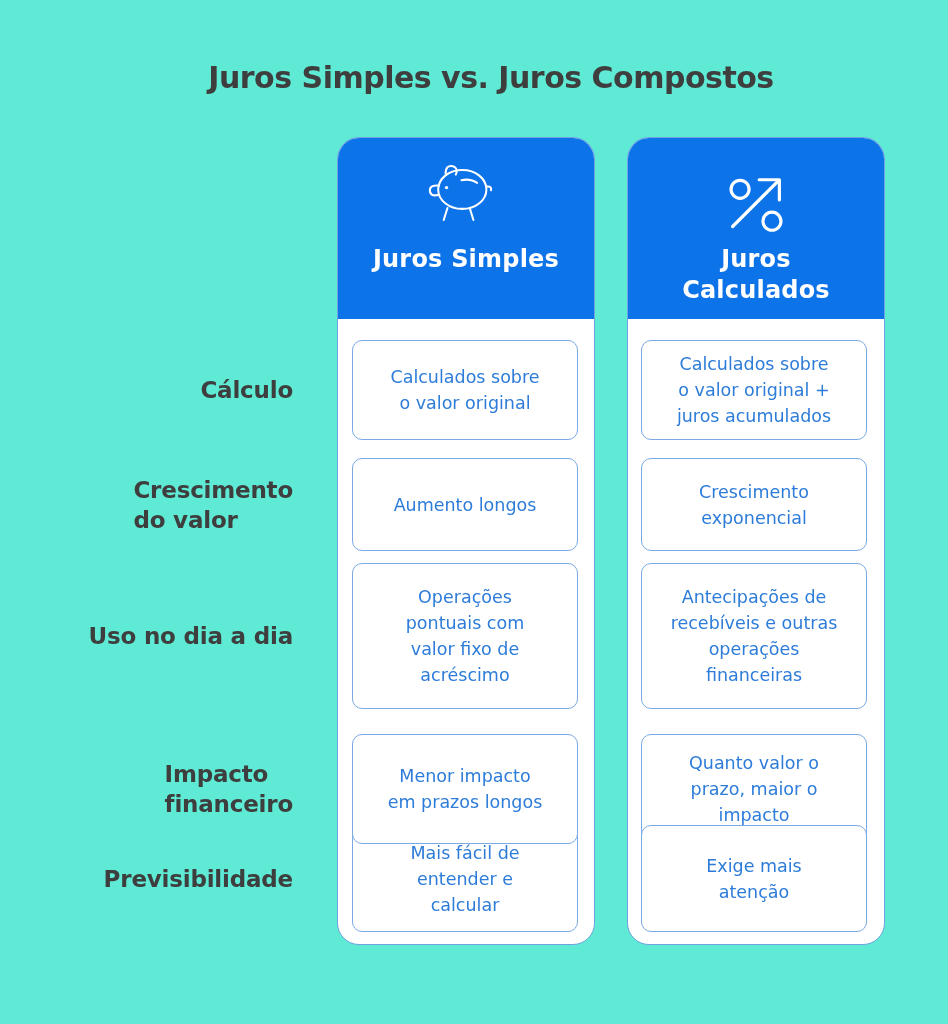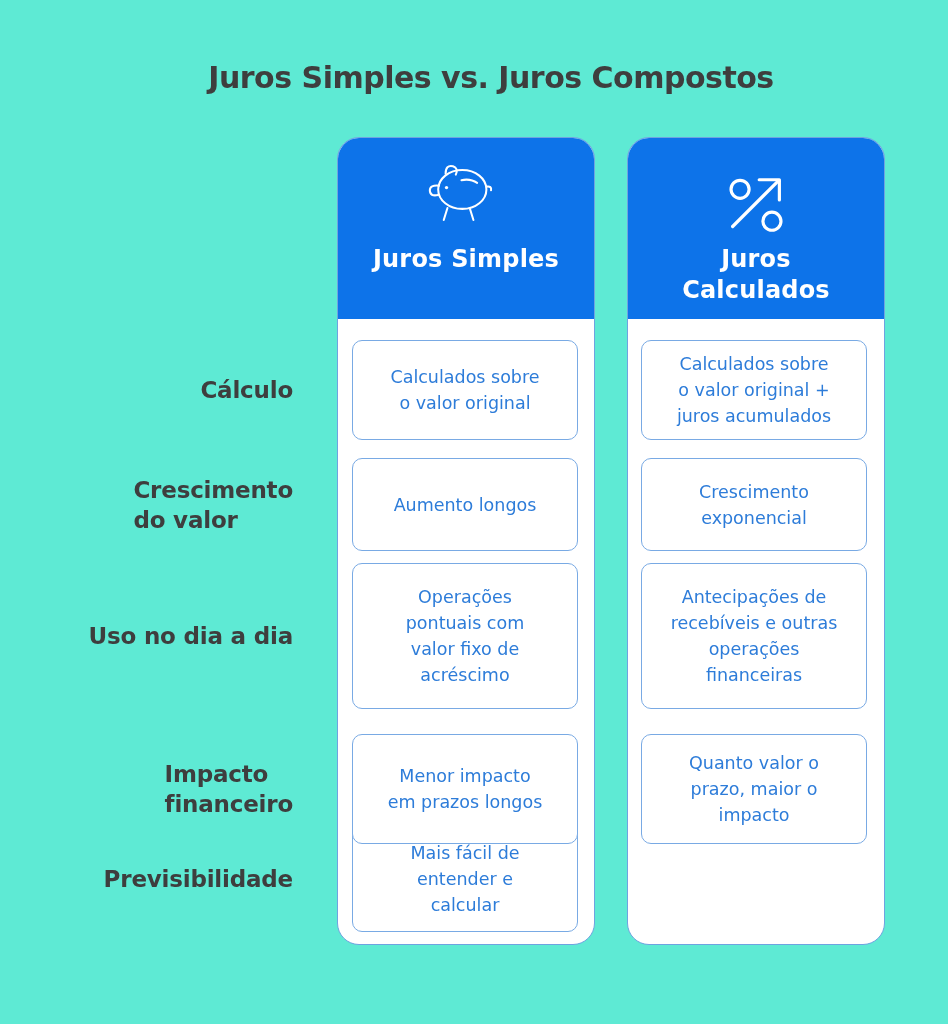--- a/index.html
+++ b/index.html
@@ -175,14 +175,16 @@
 juros acumulados</div>
   <div class="cell c2 r2">Crescimento
 exponencial</div>
   <div class="cell c2 r3">Antecipações de
 recebíveis e outras
 operações
 financeiras</div>
   <div class="cell c2 r4">Quanto valor o
 prazo, maior o
 impacto</div>
+  <div class="cell c2 r5">Exige mais
+atenção</div>
 
 </div>
 
 </body></html>

